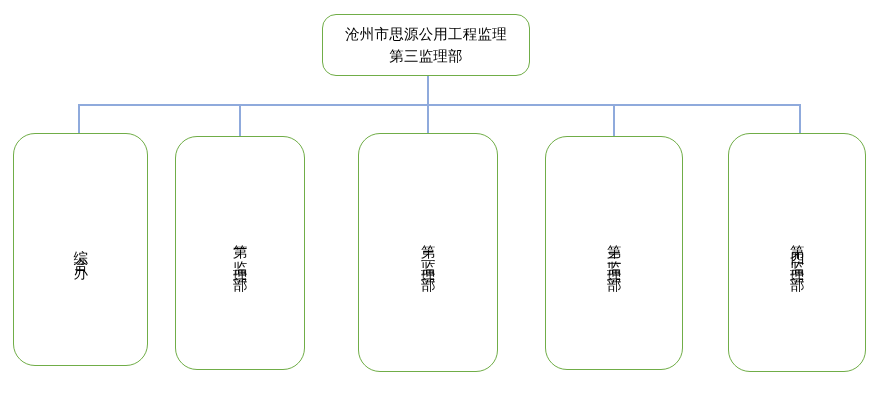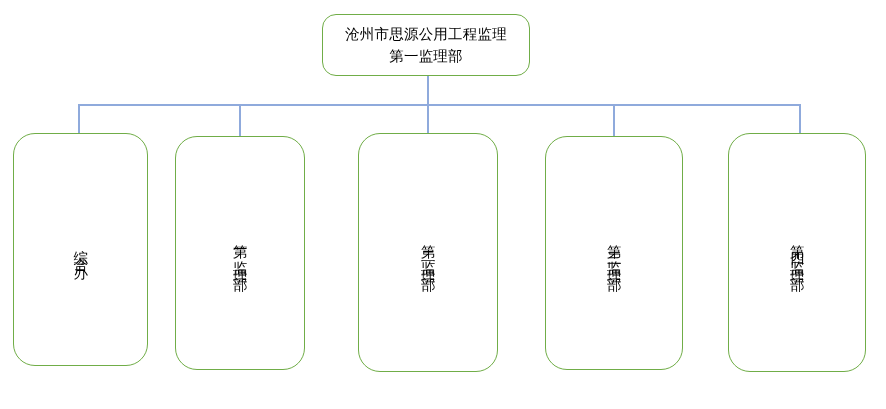--- a/index.html
+++ b/index.html
@@ -77,21 +77,21 @@
   <div class="conn-h" style="left:78px; top:104px; width:723px;"></div>
 
   <div class="conn-v" style="left:78px; top:104px; height:30px;"></div>
   <div class="conn-v" style="left:239px; top:104px; height:33px;"></div>
   <div class="conn-v" style="left:427px; top:104px; height:30px;"></div>
   <div class="conn-v" style="left:613px; top:104px; height:33px;"></div>
   <div class="conn-v" style="left:799px; top:104px; height:30px;"></div>
 
   <div class="node root" style="left:322px; top:14px; width:208px; height:62px;">
     <div class="root-label">沧州市思源公用工程监理
-第一监理部</div>
+第三监理部</div>
   </div>
 
   <div class="node" style="left:13px; top:133px; width:135px; height:233px;">
     <div class="vert-label">综合办</div>
   </div>
 
   <div class="node" style="left:175px; top:136px; width:130px; height:234px;">
     <div class="vert-label">第一监理部</div>
   </div>
 

